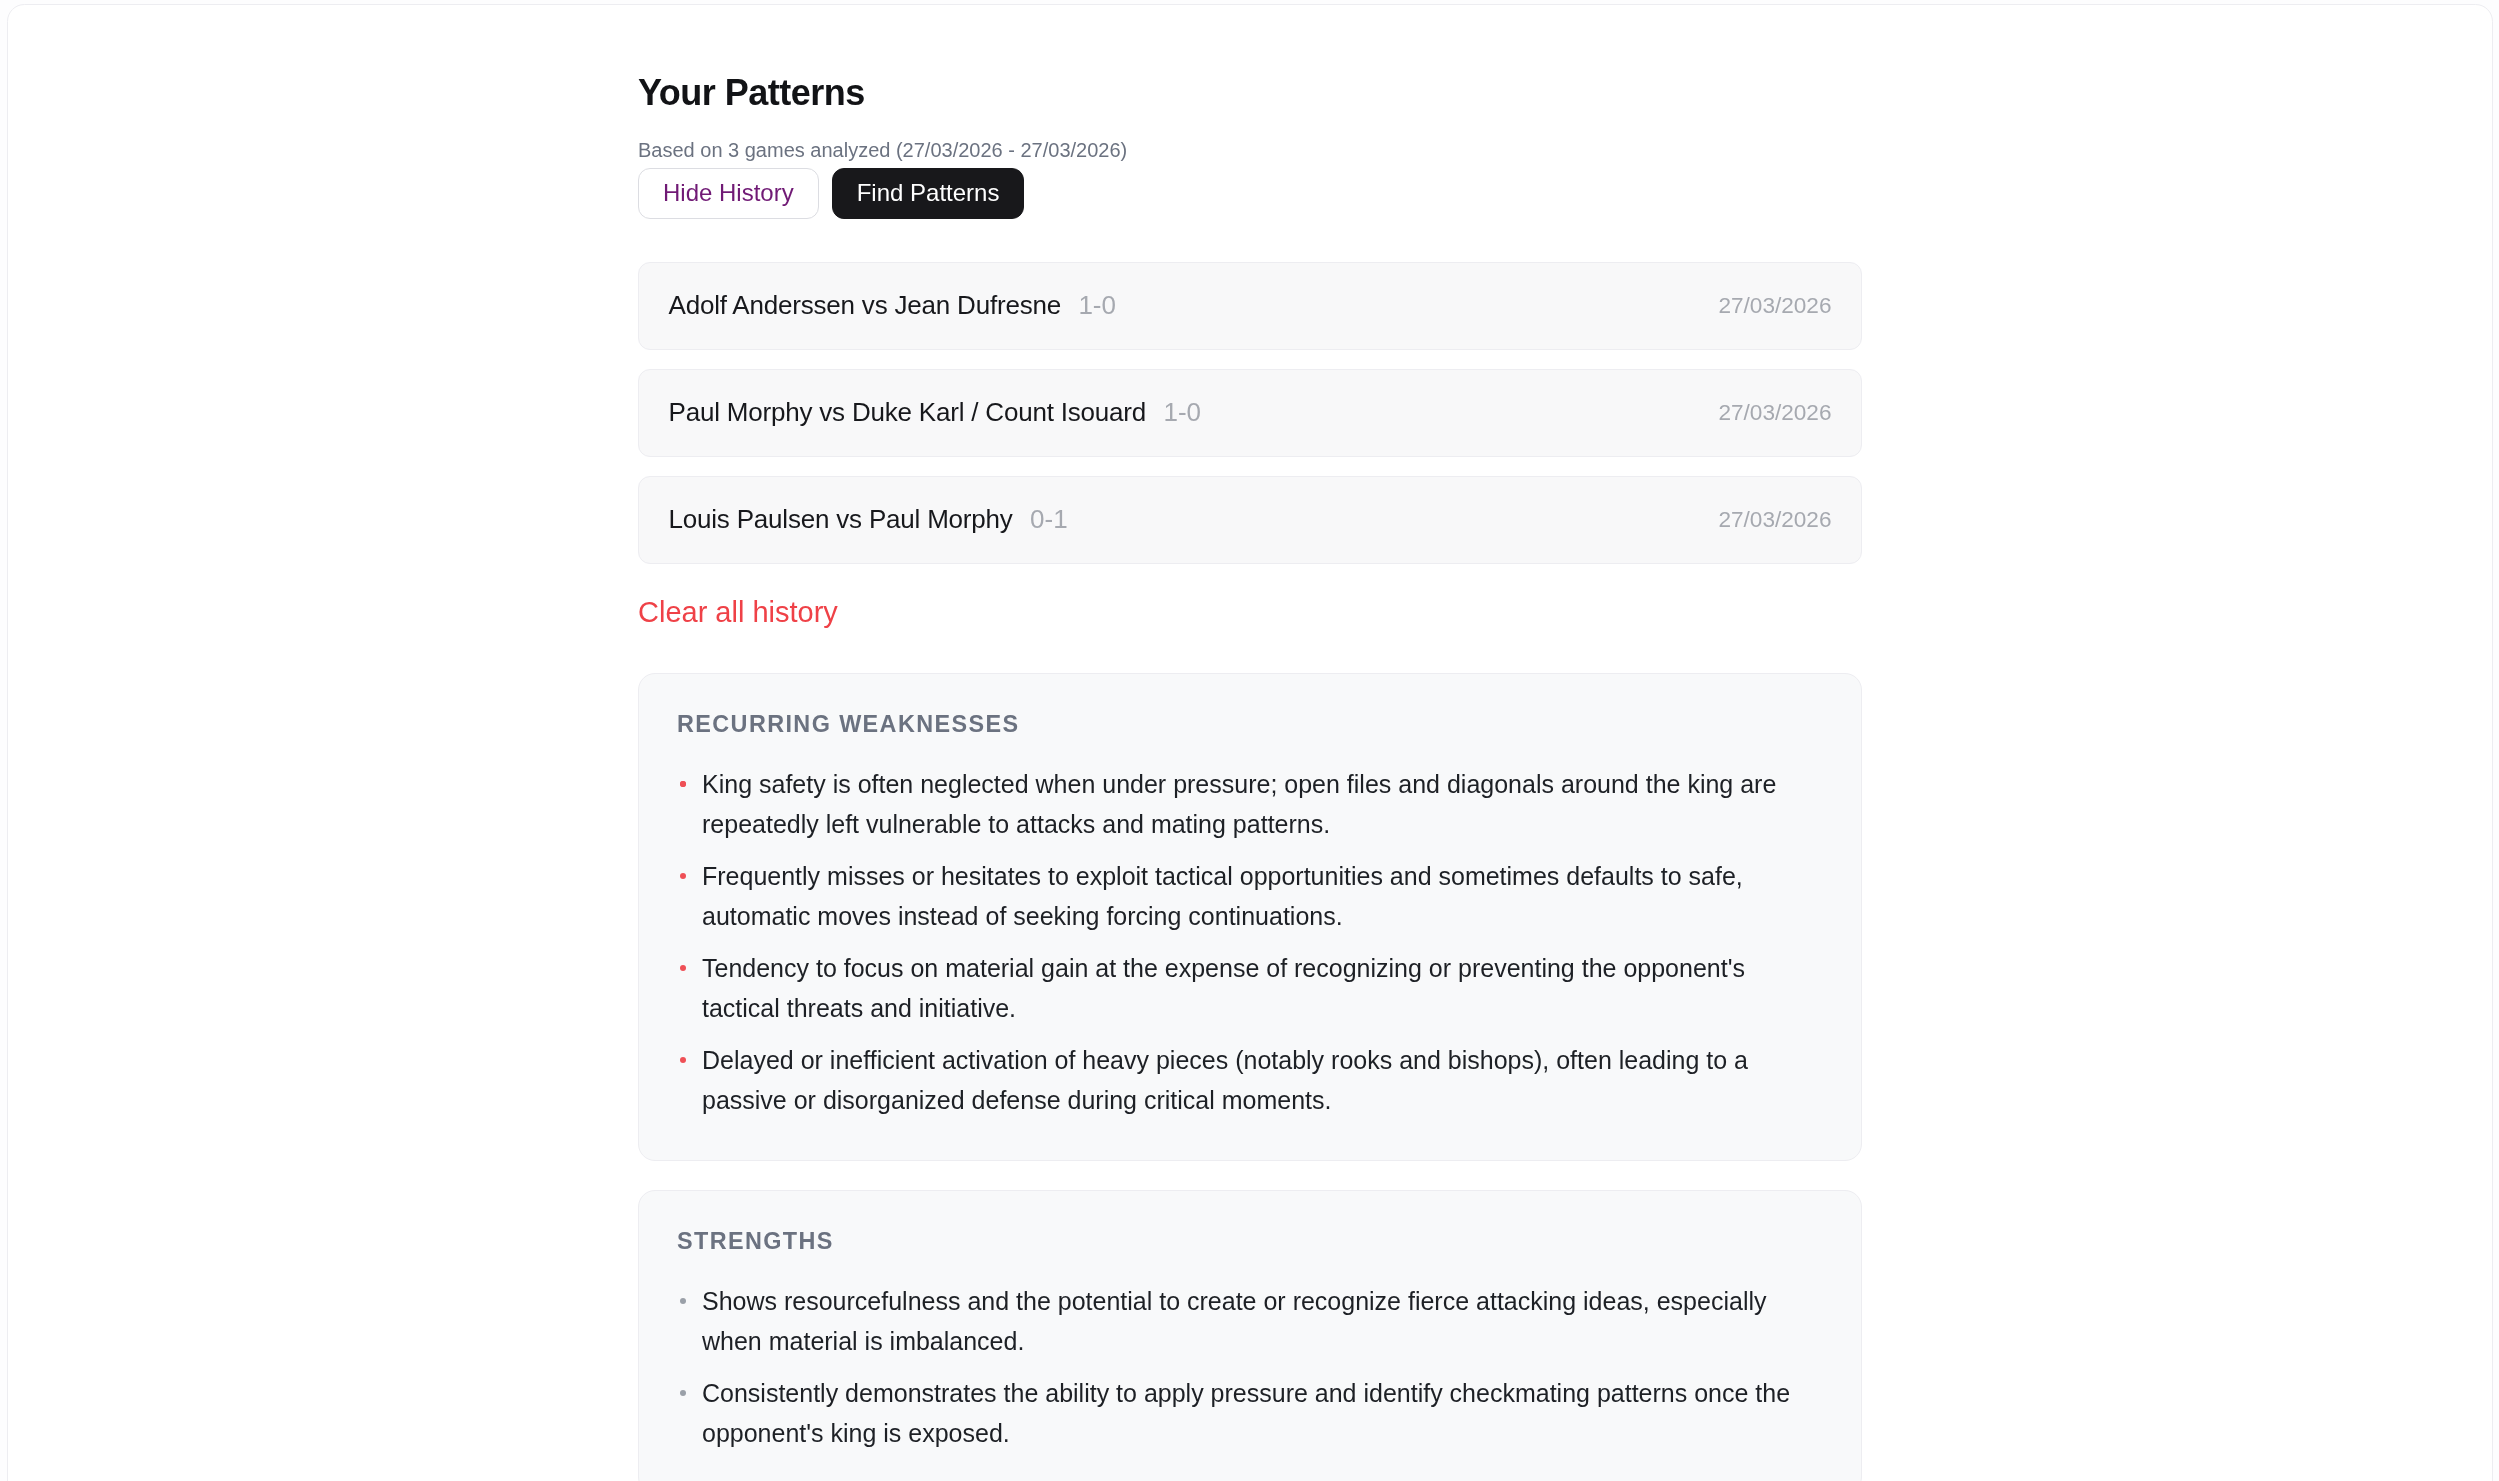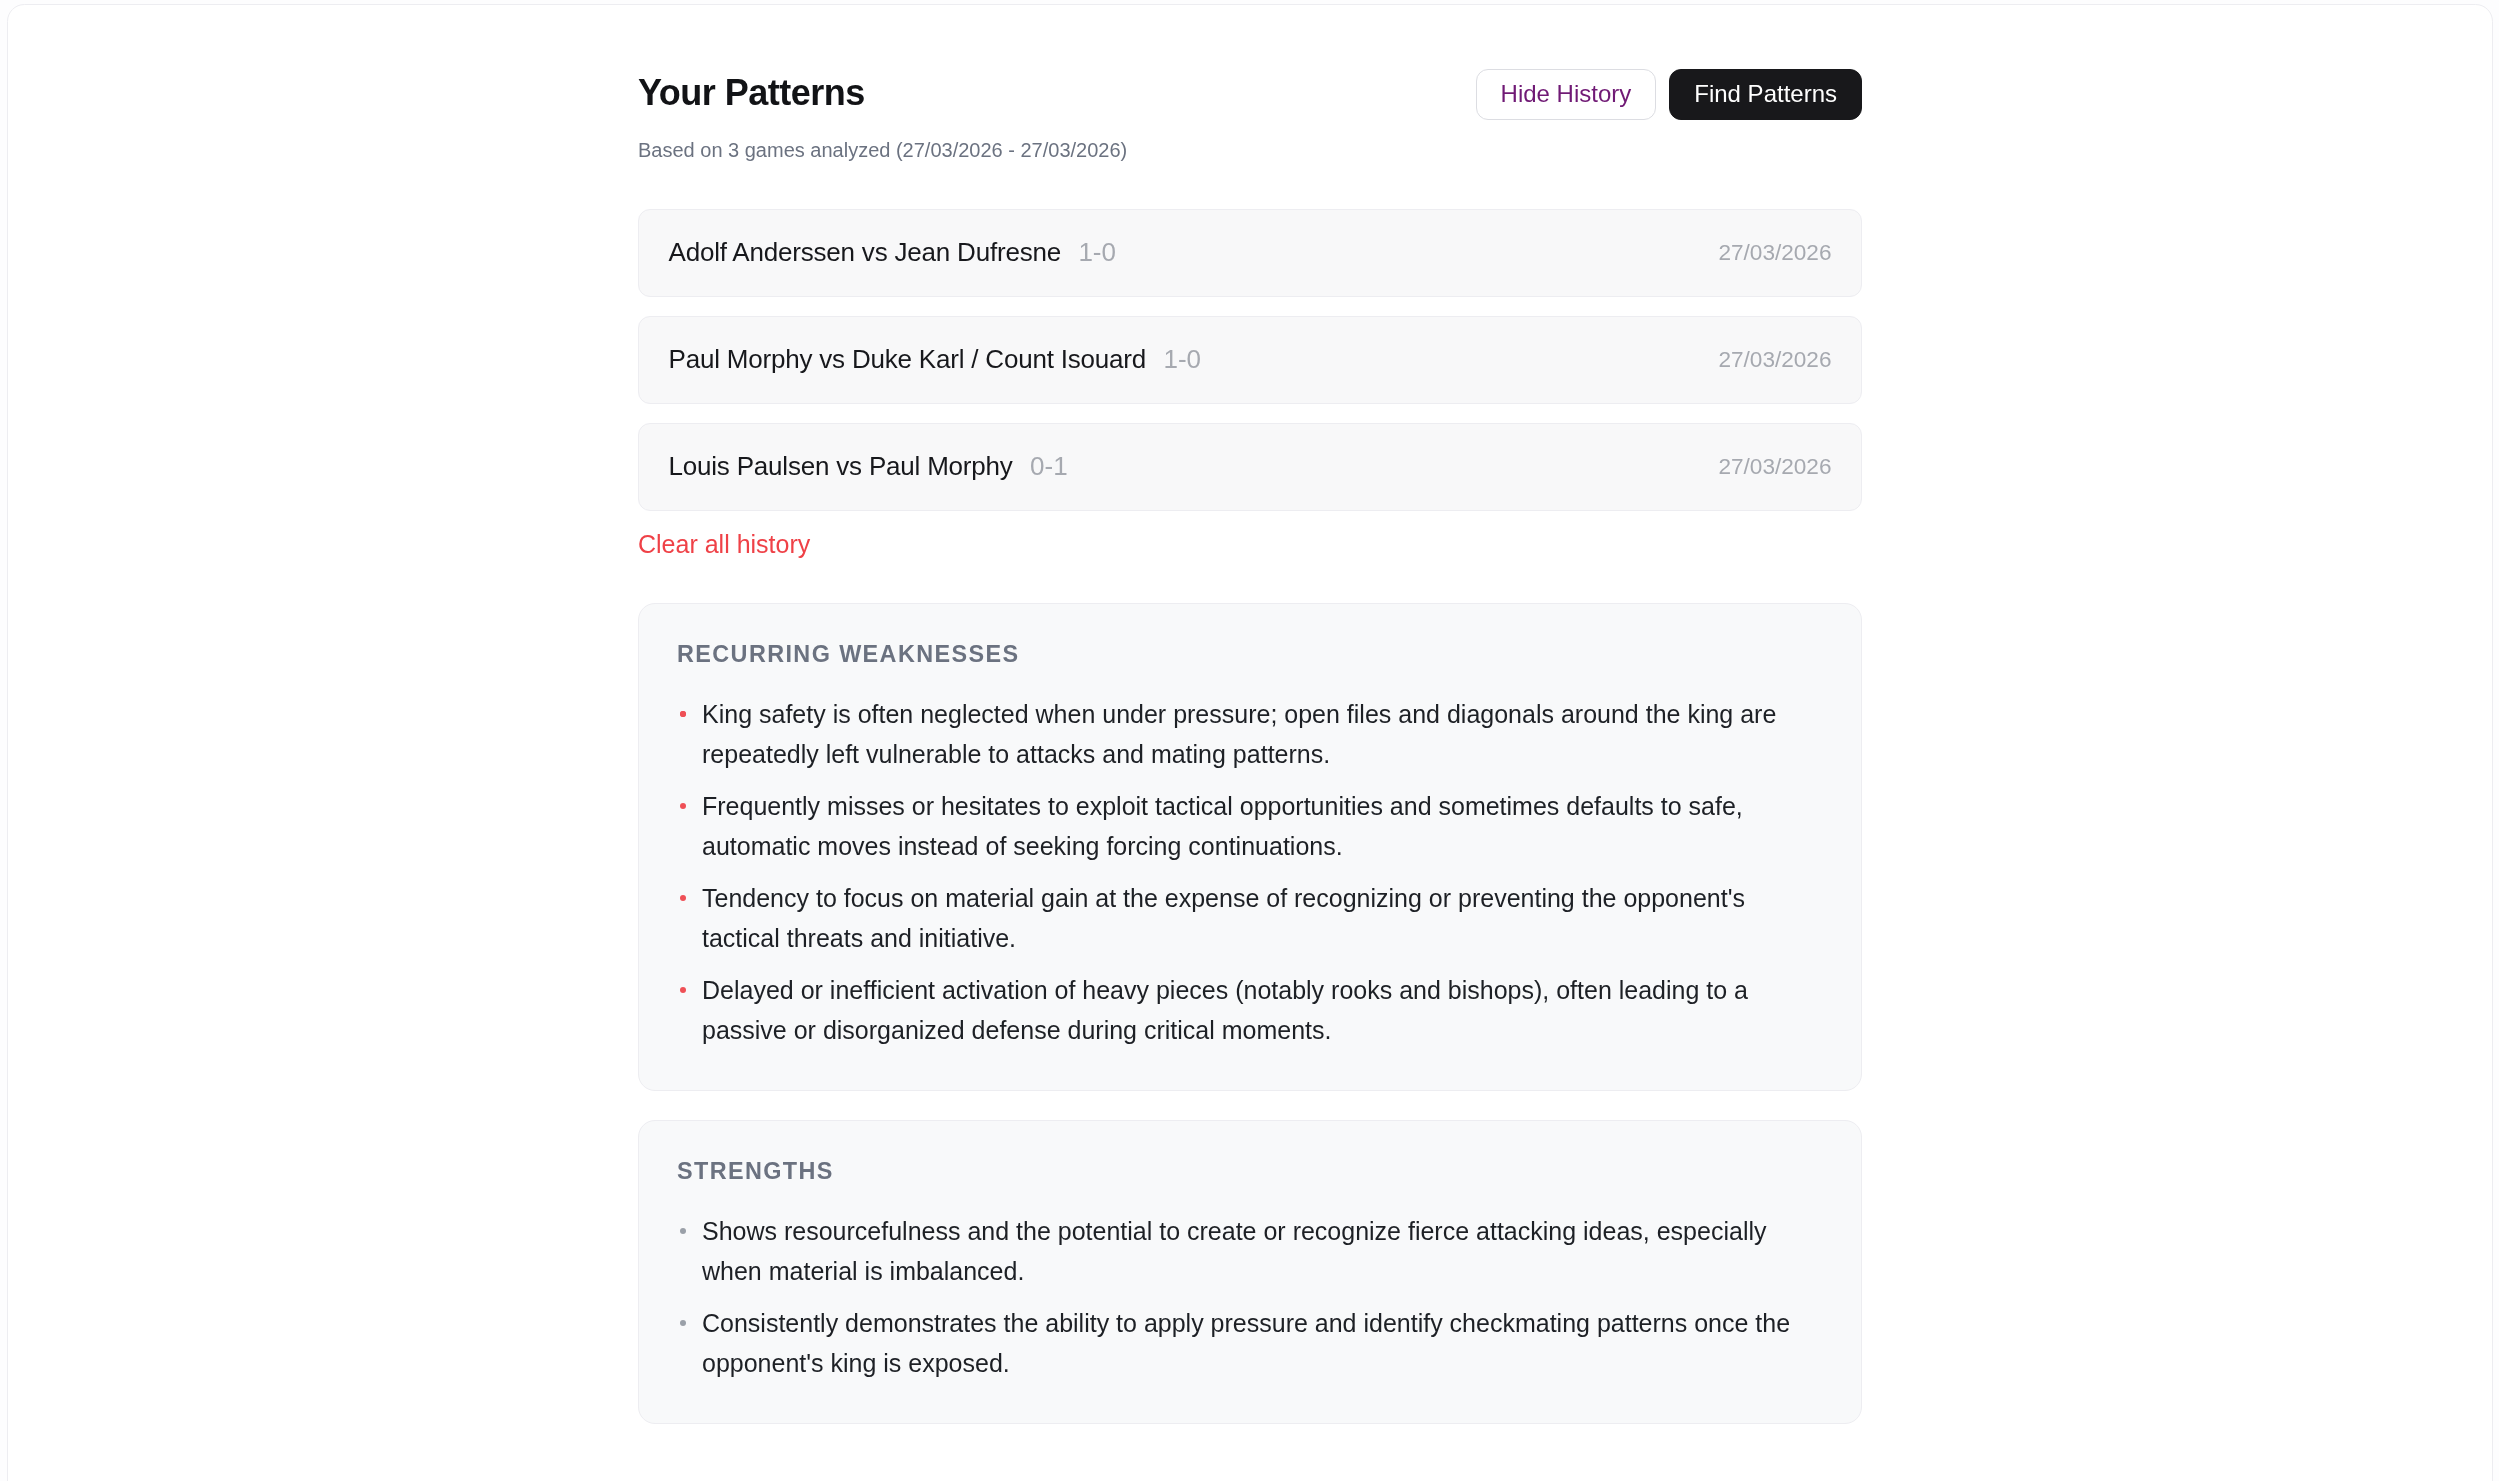--- a/index.html
+++ b/index.html
@@ -21,20 +21,21 @@
   .content {
     width: 1224px;
     margin: 0 auto;
     padding-top: 62px;
   }
   
   .header {
     display: flex;
     justify-content: space-between;
     align-items: flex-start;
+    flex-direction: column;
   }
   .page-title {
     font-size: 36px;
     font-weight: 700;
     letter-spacing: -0.5px;
     color: #121316;
     line-height: 42px;
     margin-top: 5.2px;
   }
   .page-subtitle {
@@ -78,21 +79,22 @@
     padding: 0 29.5px;
     margin-bottom: 19px;
     cursor: pointer;
   }
   .g-players { font-size: 26px; font-weight: 500; color: #17181c; letter-spacing: -0.2px; }
   .g-result  { font-size: 26px; color: var(--faint-text, #a6a9b0); margin-left: 17.4px; }
   .g-date    { font-size: 22.6px; color: var(--faint-text, #a6a9b0); margin-left: auto; }
   
   .clear-link {
     display: inline-block;
-    font-size: 25px;
+    margin-top: 13px;
+    font-size: 29px;
     color: var(--accent-red, #ef4444);
     cursor: pointer;
   }
   
   .pattern-card {
     background: var(--card-bg, #f8f9fa);
     border: 1.3px solid var(--border, #ededf1);
     border-radius: 17px;
     padding: 37px 38px 40px 38px;
   }

